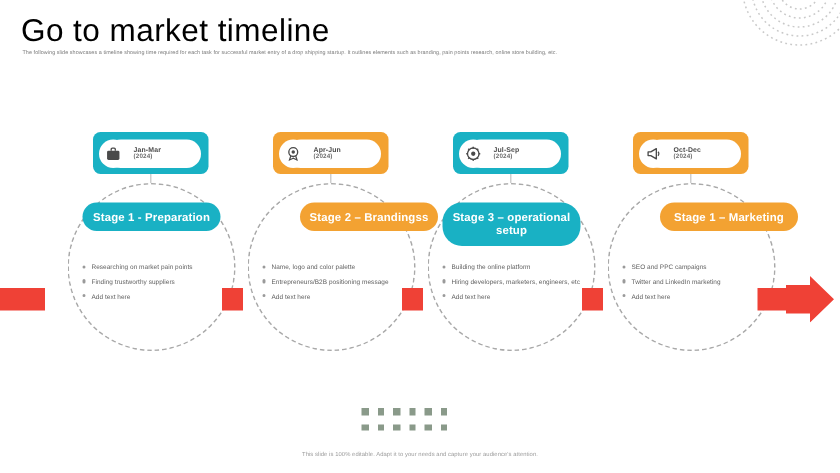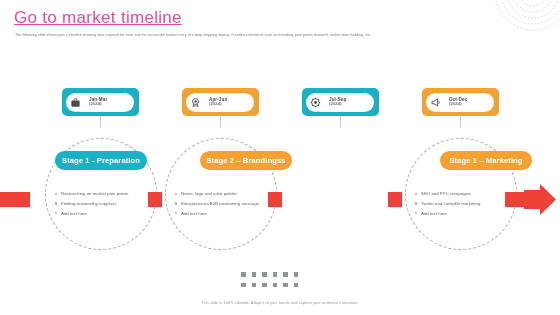--- a/index.html
+++ b/index.html
@@ -10,22 +10,22 @@
     position:relative;
   }
   .slide{position:absolute;inset:0;overflow:hidden;}
 
   
   .arcs{position:absolute;top:-30px;right:-18px;width:90px;height:70px;pointer-events:none;}
 
   
   .title{
     position:absolute;left:14px;top:9px;
-    font-size:17px;font-weight:400;letter-spacing:.3px;
-    color:#ec4899;line-height:1.1;white-space:nowrap;text-decoration:underline;
+    font-size:21px;font-weight:400;letter-spacing:.3px;
+    color:#000000;line-height:1.1;white-space:nowrap;
   }
   .subtitle{
     position:absolute;left:15px;top:33px;width:500px;
     font-size:3.6px;line-height:1.5;color:#7a7a7a;
     letter-spacing:.05px;white-space:nowrap;
   }
 
   
   .badges{position:absolute;top:88px;left:0;width:560px;height:32px;}
   .badge{
@@ -50,21 +50,21 @@
     line-height:1.15;
   }
   .badge .brange{font-size:4.6px;font-weight:700;color:#4a4a4a;letter-spacing:.1px;}
   .badge .byear{font-size:4.2px;font-weight:700;color:#6f6f6f;letter-spacing:.1px;}
   .badge .stem{
     position:absolute;left:38px;top:28px;width:1px;height:12px;
     background:#cfcfcf;
   }
 
   
-  .circles{position:absolute;top:138px;left:0;width:484px;height:122px;}
+  .circles{position:absolute;top:122px;left:0;width:484px;height:122px;}
   .circ{
     position:absolute;top:0;width:112px;height:112px;border-radius:50%;
     border:1px dashed #a9a9a9;background:#ffffff;box-sizing:border-box;
   }
   .stagepill{
     position:absolute;left:50%;transform:translateX(-50%);top:12px;
     width:92px;border-radius:13px;padding:5px 3px;box-sizing:border-box;
     text-align:center;color:#ffffff;font-weight:700;
     font-size:7.6px;line-height:1.25;letter-spacing:.1px;
   }
@@ -196,20 +196,28 @@
         </ul>
       </div>
       <div class="circ" style="left: 165px;">
         <div class="stagepill orange">Stage 2 – Brandingss</div>
         <ul class="bullets">
           <li>Name, logo and color palette</li>
           <li>Entrepreneurs/B2B positioning message</li>
           <li>Add text here</li>
         </ul>
       </div>
+      <div class="circ" style="left: 285px;">
+        <div class="stagepill teal">Stage 3 – operational setup</div>
+        <ul class="bullets">
+          <li>Building the online platform</li>
+          <li>Hiring developers, marketers, engineers, etc</li>
+          <li>Add text here</li>
+        </ul>
+      </div>
       <div class="circ" style="left: 405px;">
         <div class="stagepill orange">Stage 1 – Marketing</div>
         <ul class="bullets">
           <li>SEO and PPC campaigns</li>
           <li>Twitter and LinkedIn marketing</li>
           <li>Add text here</li>
         </ul>
       </div>
     </div>
 

